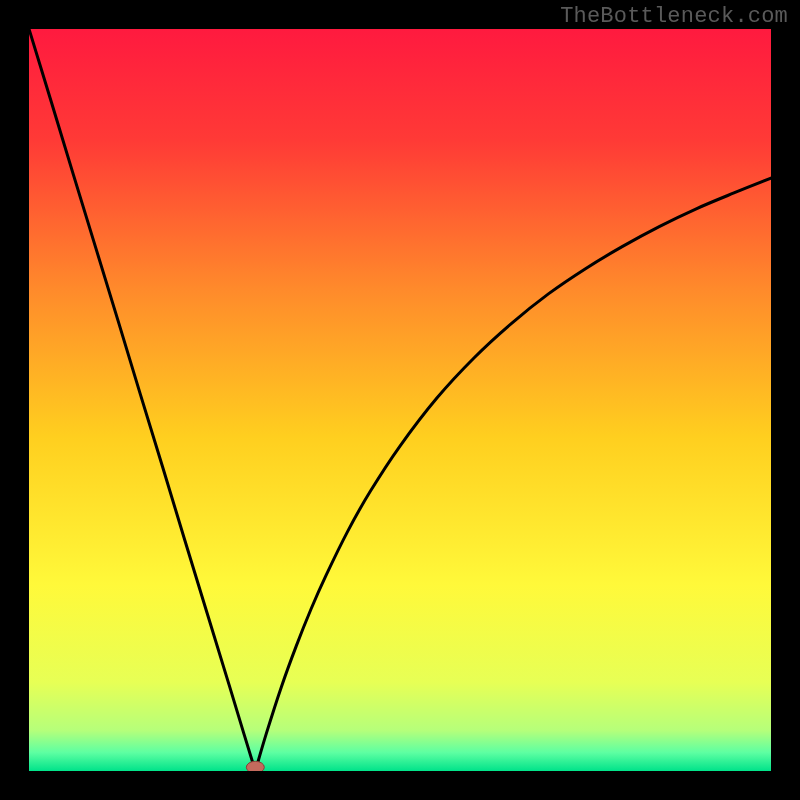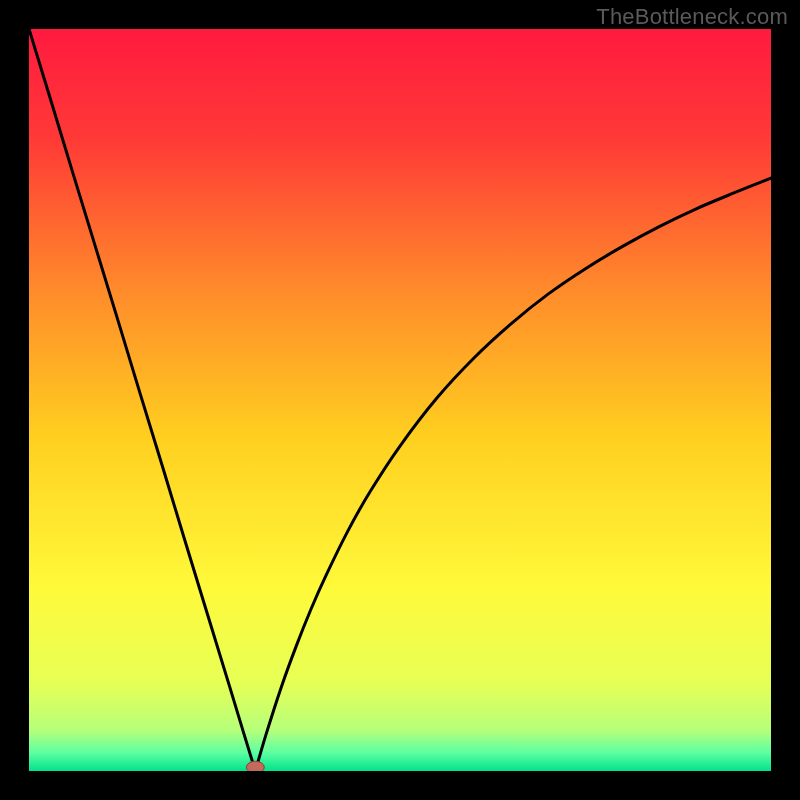--- a/index.html
+++ b/index.html
@@ -9,20 +9,21 @@
     height: 800px;
     overflow: hidden;
     background: #000;
     font-family: Arial, Helvetica, sans-serif;
   }
   .frame {
     position: relative;
     width: 800px;
     height: 800px;
     background: #000;
+    font-family: Liberation Mono, monospace;
   }
   .watermark {
     position: absolute;
     top: 4px;
     right: 12px;
     color: #5a5a5a;
     font-size: 22px;
     font-weight: 500;
     letter-spacing: 0.2px;
     pointer-events: none;

